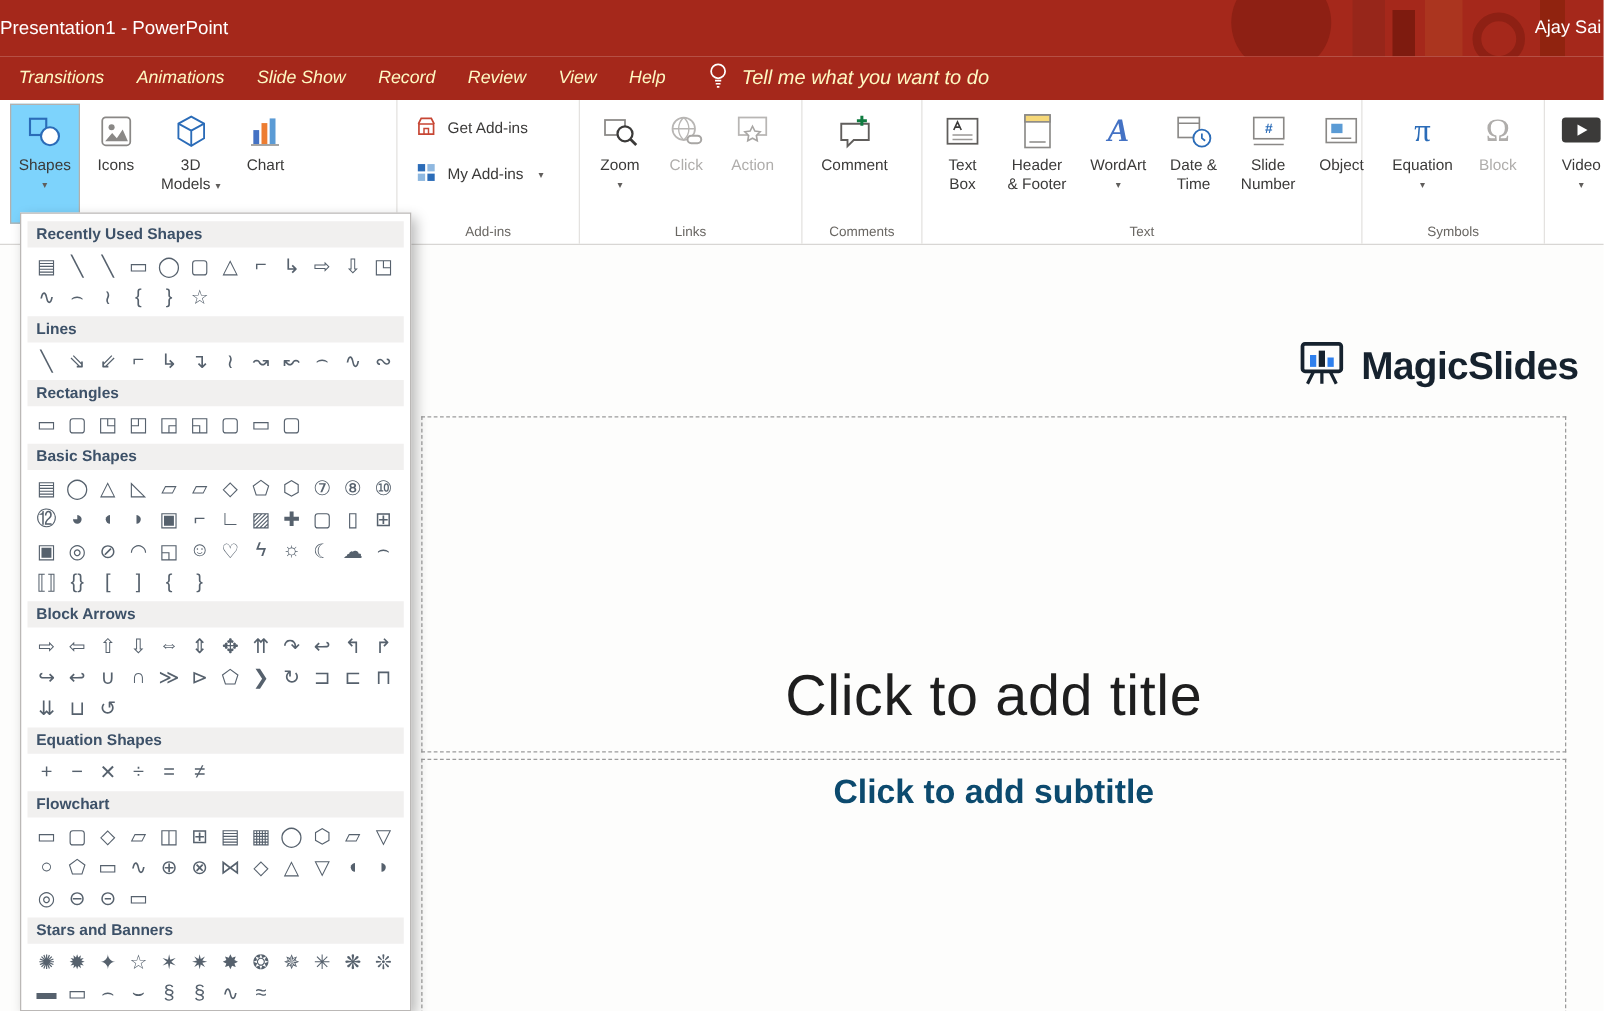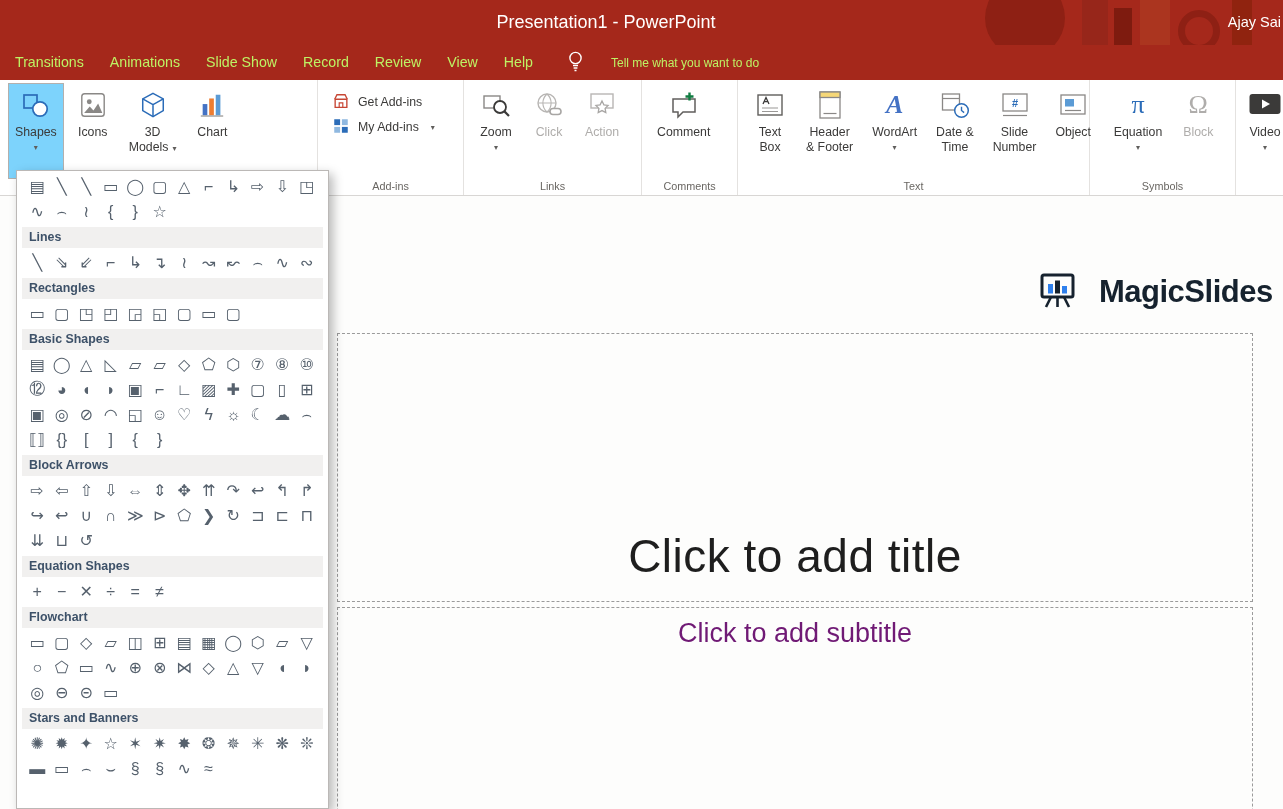--- a/index.html
+++ b/index.html
@@ -12,58 +12,58 @@
 
   
   .titlebar { position:absolute; top:0; left:0; right:0; height:45px; background:#A5281B; color:#fff; overflow:hidden; z-index:6; }
   .tb-art div { position:absolute; }
   .art-c1 { left:985px; top:-22px; width:80px; height:80px; border-radius:50%; background:#8E2014; }
   .art-b1 { left:1082px; top:0; width:26px; height:45px; background:#97261A; }
   .art-b2 { left:1114px; top:8px; width:18px; height:37px; background:#7E1B0F; }
   .art-b3 { left:1140px; top:0; width:30px; height:45px; background:#AE3A22; opacity:.75; }
   .art-c2 { left:1178px; top:10px; width:42px; height:42px; border:7px solid #8E2014; border-radius:50%; }
   .art-b4 { left:1232px; top:0; width:20px; height:45px; background:#90230F; }
-  .tb-title { position:absolute; top:0; left:0; width:1212px; height:45px; line-height:45px; text-align:center; font-size:18px; }
+  .tb-title { position:absolute; top:0; left:0; width:1212px; height:45px; line-height:45px; text-align:left; font-size:15px; }
   .tb-user { position:absolute; top:0; right:2px; height:45px; line-height:45px; font-size:14.5px; white-space:nowrap; }
 
   
-  .tabrow { position:absolute; top:45px; left:0; right:0; height:35px; background:#A5281B; display:flex; color:#bef264; z-index:6; padding-left:2px; }
+  .tabrow { position:absolute; top:45px; left:0; right:0; height:35px; background:#A5281B; display:flex; color:#fef9c3; z-index:6; padding-left:2px;font-style:italic; }
   .tab { padding:0 13px; font-size:14.2px; height:35px; line-height:35px; cursor:default; white-space:nowrap; }
-  .tellme { display:flex; align-items:center; margin-left:22px; gap:28px; font-size:12px; white-space:nowrap; }
+  .tellme { display:flex; align-items:center; margin-left:22px; gap:11px; font-size:16px; white-space:nowrap; }
 
   
   .ribbon { position:absolute; top:80px; left:0; width:100%; height:116px; background:#fff; border-bottom:1px solid #D8D6D4; display:flex; z-index:4; }
   .group { position:relative; height:100%; border-right:1px solid #E4E2E0; padding:3px 4px 16px 8px; display:flex; align-items:flex-start; flex:0 0 auto; }
   .glabel { position:absolute; bottom:3px; left:0; right:0; text-align:center; font-size:10.8px; color:#696662; }
   .btnrow { display:flex; gap:5px; align-items:flex-start; }
   .bigbtn { display:flex; flex-direction:column; align-items:center; padding:5px 6px 0; min-width:42px; height:96px; border:1px solid transparent; cursor:default; }
   .bigbtn.pressed { background:#7dd3fc; border-color:#B3B0AD; }
   .bicon { width:34px; height:32px; display:flex; align-items:center; justify-content:center; margin-bottom:4px; }
   .blabel { font-size:12.3px; color:#3B3A39; line-height:15px; text-align:center; white-space:nowrap; }
   .chev { font-size:8px; color:#605E5C; line-height:9px; margin-top:3px; }
   .chev.inline { display:inline-block; margin:0 0 0 4px; }
   .disabled .blabel { color:#AFADAB; }
   .glyph-icon { font-size:26px; line-height:1; }
   .g-ill { width:318px; }
-  .g-addins { width:146px; flex-direction:column; padding-top:10px; gap:1px; }
+  .g-addins { width:146px; flex-direction:column; padding-top:10px; gap:13px; }
   .g-links { width:178px; }
   .g-comments { width:96px; justify-content:flex-start; }
   .g-text { width:352px; }
   .g-symbols { width:146px; justify-content:center; }
   .g-media { flex:1 1 auto; border-right:none; overflow:hidden; }
   .addin-btn { display:flex; align-items:center; gap:8px; font-size:12.3px; color:#3B3A39; height:24px; padding:0 6px; white-space:nowrap; cursor:default; }
 
   
   .workspace { position:absolute; top:196px; left:0; right:0; bottom:0; background:#FDFDFC; }
   .ph { position:absolute; border:1px dashed #9B9B9B; background:transparent; }
   .title-ph { left:337px; top:137px; width:916px; height:269px; display:flex; justify-content:center; align-items:flex-end; padding-bottom:18px; }
   .title-ph .ph-text { font-size:46px; font-weight:300; color:#1E1E1E; letter-spacing:.5px; white-space:nowrap; }
   .subtitle-ph { left:337px; top:411px; width:916px; height:250px; display:flex; justify-content:center; align-items:flex-start; padding-top:10px; }
-  .subtitle-ph .ph-text { font-size:27px; color:#701a75; white-space:nowrap; }
-  .logo { position:absolute; left:1038px; top:74px; display:flex; align-items:center; gap:19px; }
+  .subtitle-ph .ph-text { font-size:27px; color:#0c4a6e; white-space:nowrap;font-weight:bold; }
+  .logo { position:absolute; left:1038px; top:74px; display:flex; align-items:center; gap:9px; }
   .logo-text { font-size:31px; font-weight:bold; color:#16222E; letter-spacing:-.5px; }
 
   
   .shapes-panel { position:absolute; left:16px; top:170px; width:313px; height:639px; background:#fff; border:1px solid #BBB8B6; box-shadow:4px 4px 10px rgba(0,0,0,.28); z-index:20; padding:3px 3px 0; overflow:hidden; }
   .sec-h { margin:3px 2px 2px; background:#F1F0EF; color:#3D5168; font-weight:bold; font-size:12.4px; line-height:21px; padding-left:7px; cursor:default; }
   .sec-row { display:flex; padding:0 5px; height:25px; align-items:center; }
   .cell { width:24.5px; height:24px; display:flex; align-items:center; justify-content:center; font-size:16px; color:#56616D; cursor:default; flex:0 0 auto; }
 </style>
 </head>
 <body>
@@ -341,20 +341,21 @@
   <div class="ph title-ph">
     <div class="ph-text">Click to add title</div>
   </div>
 
   <div class="ph subtitle-ph">
     <div class="ph-text">Click to add subtitle</div>
   </div>
 </div>
 
 <div class="shapes-panel" id="shapes-panel">
+    <div class="sec-h">Recently Used Shapes</div>
     <div class="sec-row">
       <span class="cell">▤</span>
       <span class="cell">╲</span>
       <span class="cell">╲</span>
       <span class="cell">▭</span>
       <span class="cell">◯</span>
       <span class="cell">▢</span>
       <span class="cell">△</span>
       <span class="cell">⌐</span>
       <span class="cell">↳</span>

